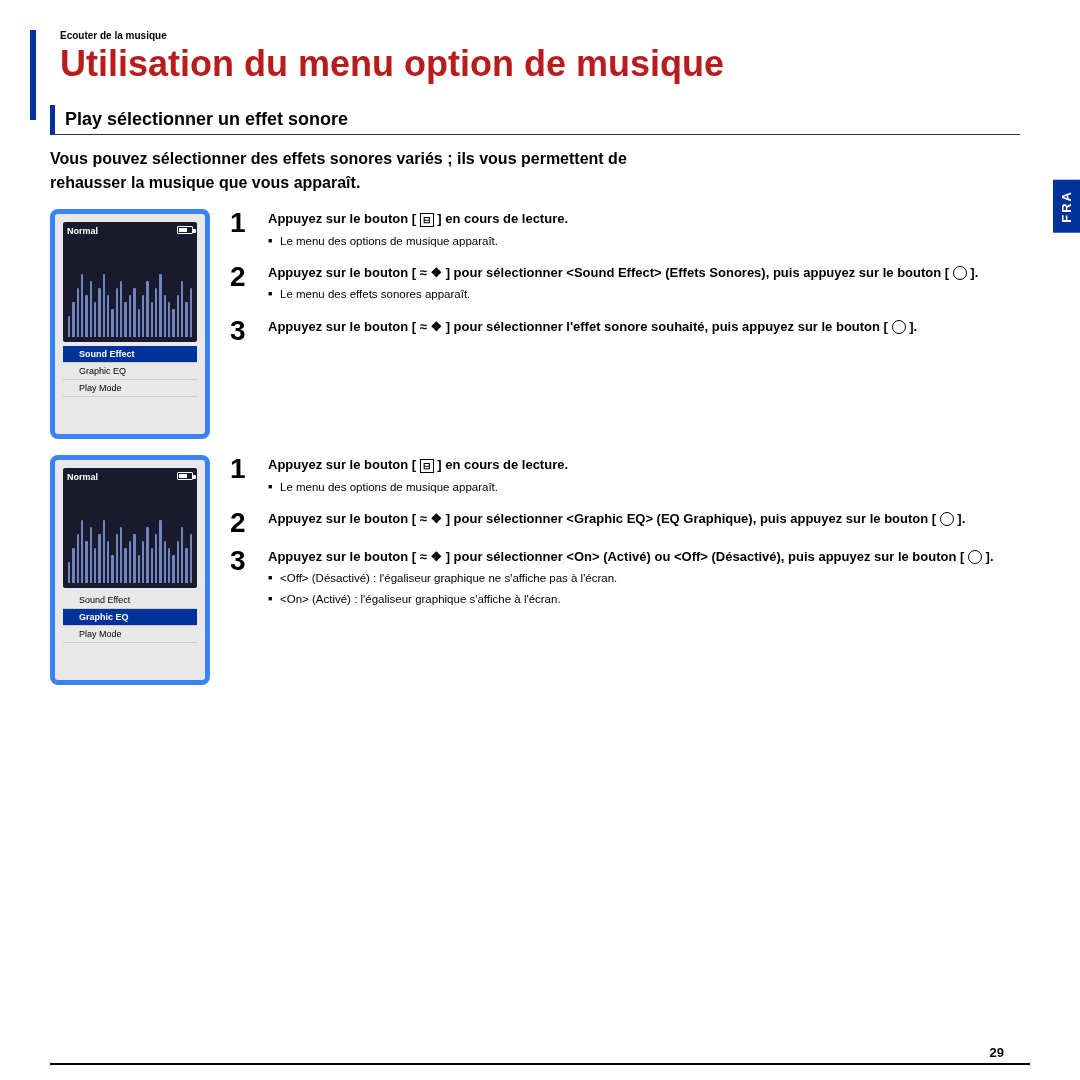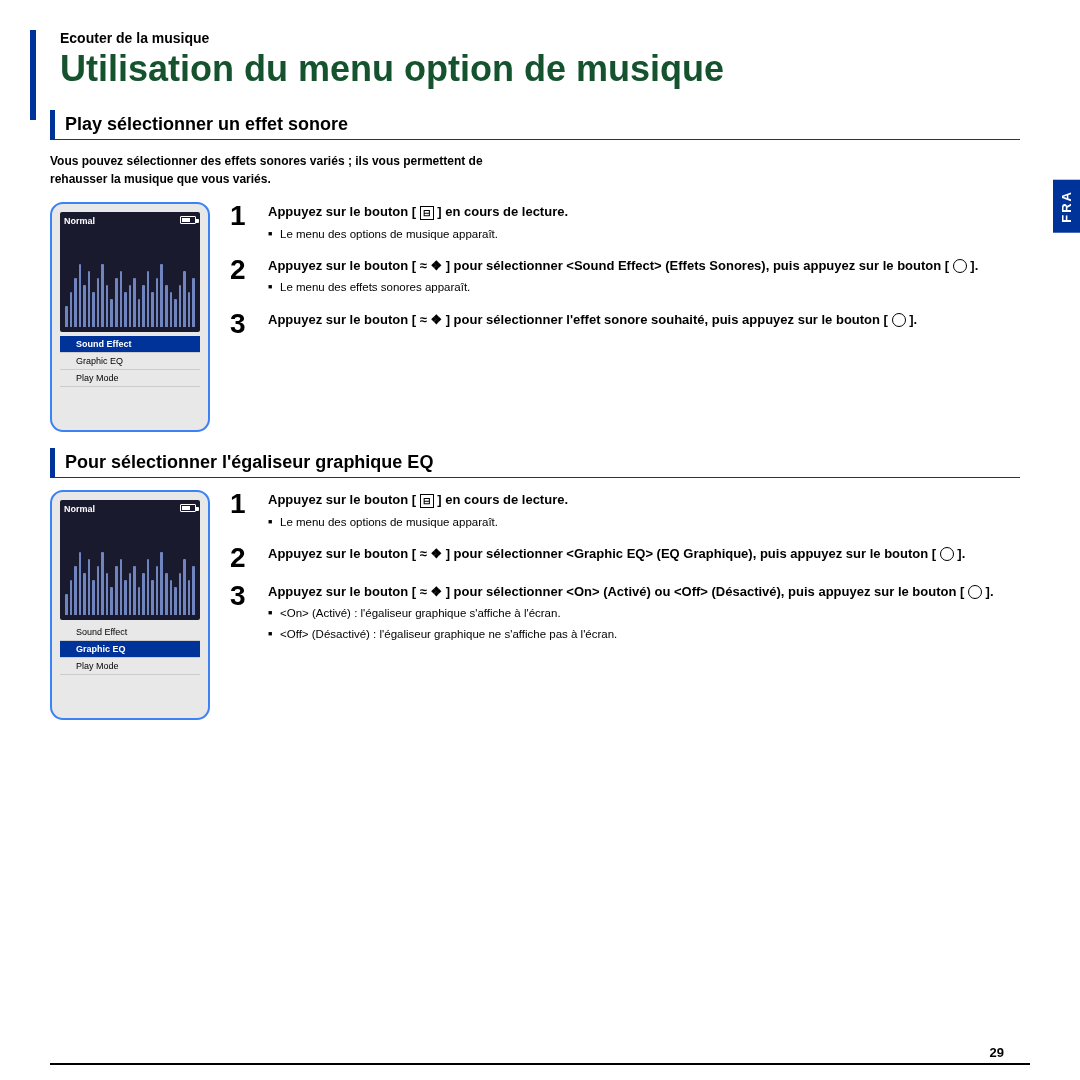--- a/index.html
+++ b/index.html
@@ -26,31 +26,31 @@
       content: '';
       position: absolute;
       left: 30px;
       top: 30px;
       width: 6px;
       height: 90px;
       background: #003399;
     }
 
     .section-label {
-      font-size: 14px;
+      font-size: 10px;
       font-weight: bold;
       color: #000;
       margin-bottom: 2px;
       margin-left: 10px;
     }
 
     .main-title {
       font-size: 36px;
       font-weight: bold;
-      color: #14532d;
+      color: #b91c1c;
       margin-bottom: 20px;
       margin-left: 10px;
     }
 
     
     .fra-tab {
       position: absolute;
       right: 0;
       top: 180px;
       background: #003399;
@@ -69,43 +69,43 @@
       font-size: 18px;
       font-weight: bold;
       color: #000;
       border-left: 5px solid #003399;
       border-bottom: 1px solid #333;
       padding: 4px 0 4px 10px;
       margin-bottom: 12px;
     }
 
     .intro-text {
-      font-size: 12px;
+      font-size: 16px;
       font-weight: bold;
       color: #000;
       margin-bottom: 14px;
       line-height: 1.5;
     }
 
     
     .content-row {
       display: flex;
       gap: 20px;
       margin-bottom: 10px;
     }
 
     
     .device-mockup {
       width: 160px;
       min-width: 160px;
       height: 230px;
-      border: 2px solid #3b82f6;
+      border: 5px solid #3b82f6;
       background: #e8e8e8;
       position: relative;
-      border-radius: 13px;
+      border-radius: 8px;
       overflow: hidden;
     }
 
     .device-screen {
       margin: 8px 8px 0 8px;
       height: 120px;
       background: #1a1a2e;
       border-radius: 2px;
       position: relative;
       overflow: hidden;
@@ -260,21 +260,21 @@
   <div class="fra-tab">FRA</div>
 
   <div class="section-label">Ecouter de la musique</div>
   <h1 class="main-title">Utilisation du menu option de musique</h1>
 
   <div class="section-block">
     <div class="section-heading">Play sélectionner un effet sonore</div>
 
     <div class="intro-text">
       <span>Vous pouvez sélectionner des effets sonores variés ; ils vous permettent de</span><br>
-      <span>rehausser la musique que vous variés.</span>
+      <span>rehausser la musique que vous apparaît.</span>
     </div>
 
     <div class="content-row">
 
       <div class="device-mockup">
         <div class="device-screen">
           <div class="device-normal-label">Normal</div>
           <div class="device-battery">
             <div class="device-battery-fill"></div>
           </div>
@@ -341,21 +341,20 @@
           <div class="step-content">
             <div class="step-main-text">Appuyez sur le bouton [ ≈ ❖ ] pour sélectionner l'effet sonore souhaité, puis appuyez sur le bouton [ <span style="display:inline-block;width:14px;height:14px;border:1.5px solid #000;border-radius:50%;vertical-align:middle;"></span> ].</div>
           </div>
         </div>
 
       </div>
     </div>
   </div>
 
   <div class="section-block">
-    <div class="section-heading">Pour sélectionner l'égaliseur graphique EQ</div>
 
     <div class="content-row">
 
       <div class="device-mockup">
         <div class="device-screen">
           <div class="device-normal-label">Normal</div>
           <div class="device-battery">
             <div class="device-battery-fill"></div>
           </div>
           <div class="eq-bars">
@@ -411,22 +410,22 @@
           <div class="step-number">2</div>
           <div class="step-content">
             <div class="step-main-text">Appuyez sur le bouton [ ≈ ❖ ] pour sélectionner &lt;Graphic EQ&gt; (EQ Graphique), puis appuyez sur le bouton [ <span style="display:inline-block;width:14px;height:14px;border:1.5px solid #000;border-radius:50%;vertical-align:middle;"></span> ].</div>
           </div>
         </div>
 
         <div class="step">
           <div class="step-number">3</div>
           <div class="step-content">
             <div class="step-main-text">Appuyez sur le bouton [ ≈ ❖ ] pour sélectionner &lt;On&gt; (Activé) ou &lt;Off&gt; (Désactivé), puis appuyez sur le bouton [ <span style="display:inline-block;width:14px;height:14px;border:1.5px solid #000;border-radius:50%;vertical-align:middle;"></span> ].</div>
+            <div class="step-bullet">&lt;Off&gt; (Désactivé) : l'égaliseur graphique ne s'affiche pas à l'écran.</div>
             <div class="step-bullet">&lt;On&gt; (Activé) : l'égaliseur graphique s'affiche à l'écran.</div>
-            <div class="step-bullet">&lt;Off&gt; (Désactivé) : l'égaliseur graphique ne s'affiche pas à l'écran.</div>
           </div>
         </div>
 
       </div>
     </div>
   </div>
 
   <div class="bottom-line"></div>
   <div class="page-number">29</div>
 

